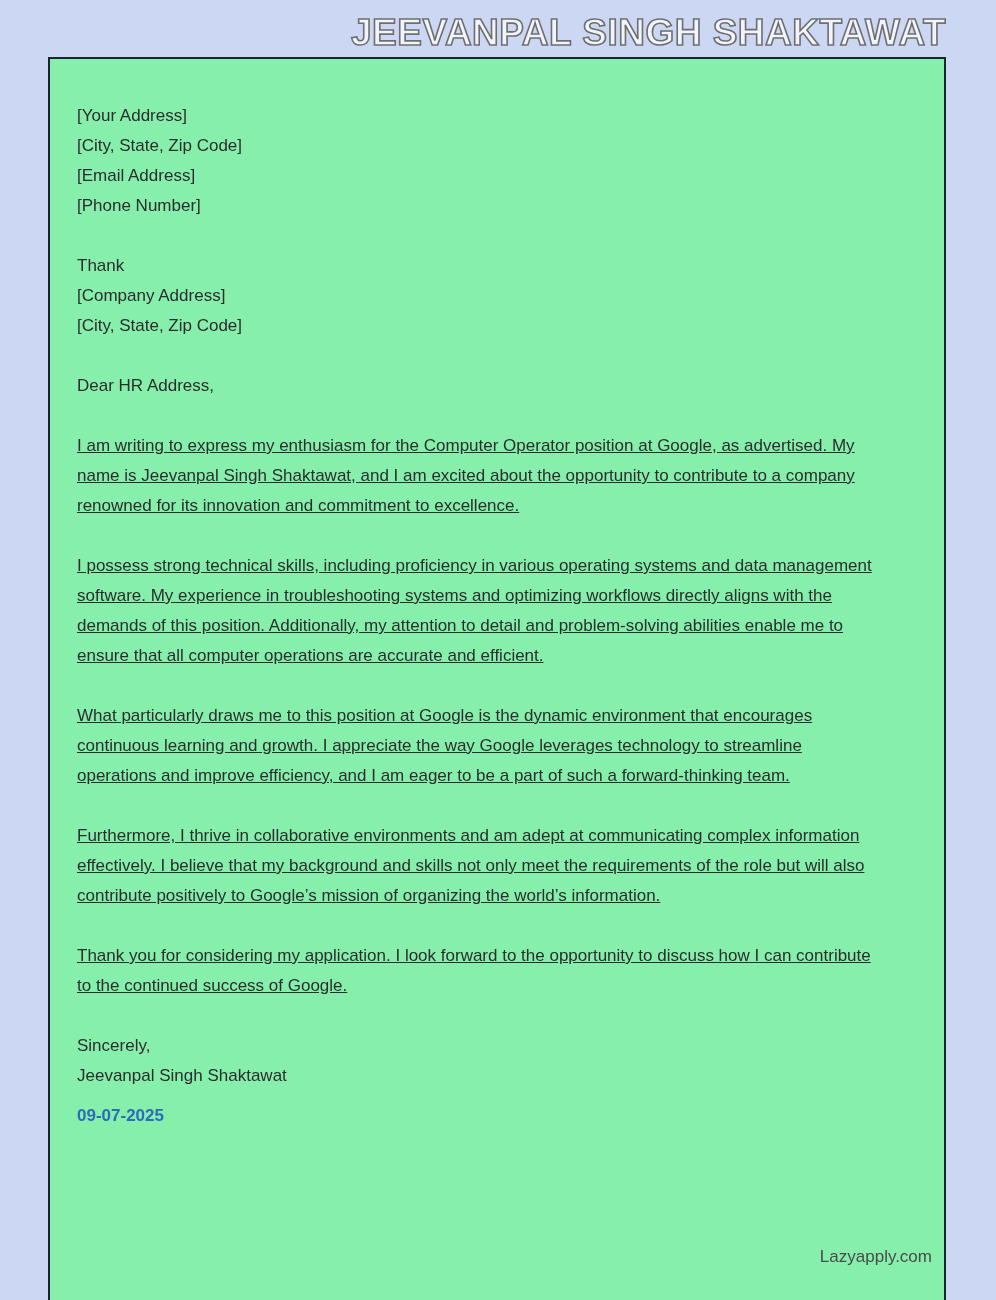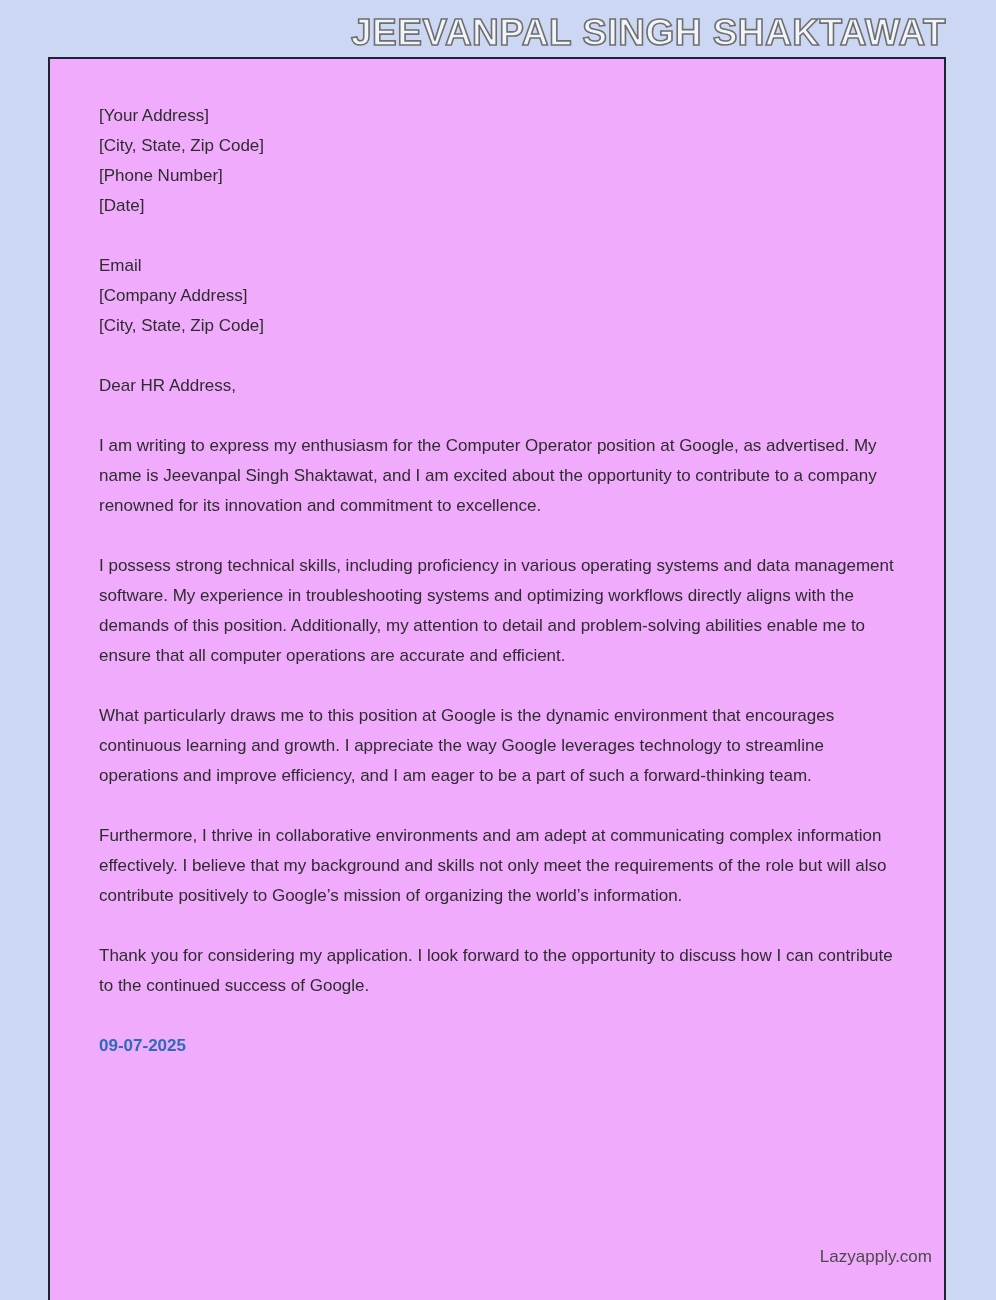--- a/index.html
+++ b/index.html
@@ -28,37 +28,38 @@
     line-height: 46px;
     white-space: nowrap;
   }
   .page {
     position: absolute;
     left: 48px;
     top: 57px;
     width: 898px;
     height: 1243px;
     box-sizing: border-box;
-    background: #f0abfc;
+    background: #86efac;
     border: 2px solid #1b2531;
     border-bottom: none;
-    padding: 42px 50px 0 49px;
+    padding: 42px 50px 0 27px;
     color: #2d2d2d;
     font-size: 17px;
     line-height: 30px;
   }
   .block {
     margin: 0 0 30px 0;
     max-width: 795px;
   }
   .line {
     height: 30px;
   }
   p.block {
     margin-top: 0;
+    text-decoration: underline;
   }
   .closing-block {
     margin-bottom: 10px;
   }
   .date-link {
     color: #2b6cb8;
     cursor: pointer;
     display: inline-block;
     font-weight: bold;
   }
@@ -74,35 +75,39 @@
 </head>
 <body>
 
 <div class="header-title">JEEVANPAL SINGH SHAKTAWAT</div>
 
 <div class="page">
 
   <div class="block">
     <div class="line">[Your Address]</div>
     <div class="line">[City, State, Zip Code]</div>
+    <div class="line">[Email Address]</div>
     <div class="line">[Phone Number]</div>
-    <div class="line">[Date]</div>
   </div>
 
   <div class="block">
-    <div class="line">Email</div>
+    <div class="line">Thank</div>
     <div class="line">[Company Address]</div>
     <div class="line">[City, State, Zip Code]</div>
   </div>
 
   <div class="block">Dear HR Address,</div>
 
   <p class="block">I am writing to express my enthusiasm for the Computer Operator position at Google, as advertised. My name is Jeevanpal Singh Shaktawat, and I am excited about the opportunity to contribute to a company renowned for its innovation and commitment to excellence.</p>
   <p class="block">I possess strong technical skills, including proficiency in various operating systems and data management software. My experience in troubleshooting systems and optimizing workflows directly aligns with the demands of this position. Additionally, my attention to detail and problem-solving abilities enable me to ensure that all computer operations are accurate and efficient.</p>
   <p class="block">What particularly draws me to this position at Google is the dynamic environment that encourages continuous learning and growth. I appreciate the way Google leverages technology to streamline operations and improve efficiency, and I am eager to be a part of such a forward-thinking team.</p>
   <p class="block">Furthermore, I thrive in collaborative environments and am adept at communicating complex information effectively. I believe that my background and skills not only meet the requirements of the role but will also contribute positively to Google’s mission of organizing the world’s information.</p>
   <p class="block">Thank you for considering my application. I look forward to the opportunity to discuss how I can contribute to the continued success of Google.</p>
 
+  <div class="block closing-block">
+    <div class="line">Sincerely,</div>
+    <div class="line">Jeevanpal Singh Shaktawat</div>
+  </div>
 
   <div class="date-link">09-07-2025</div>
 
   <div class="watermark">Lazyapply.com</div>
 </div>
 
 </body></html>

